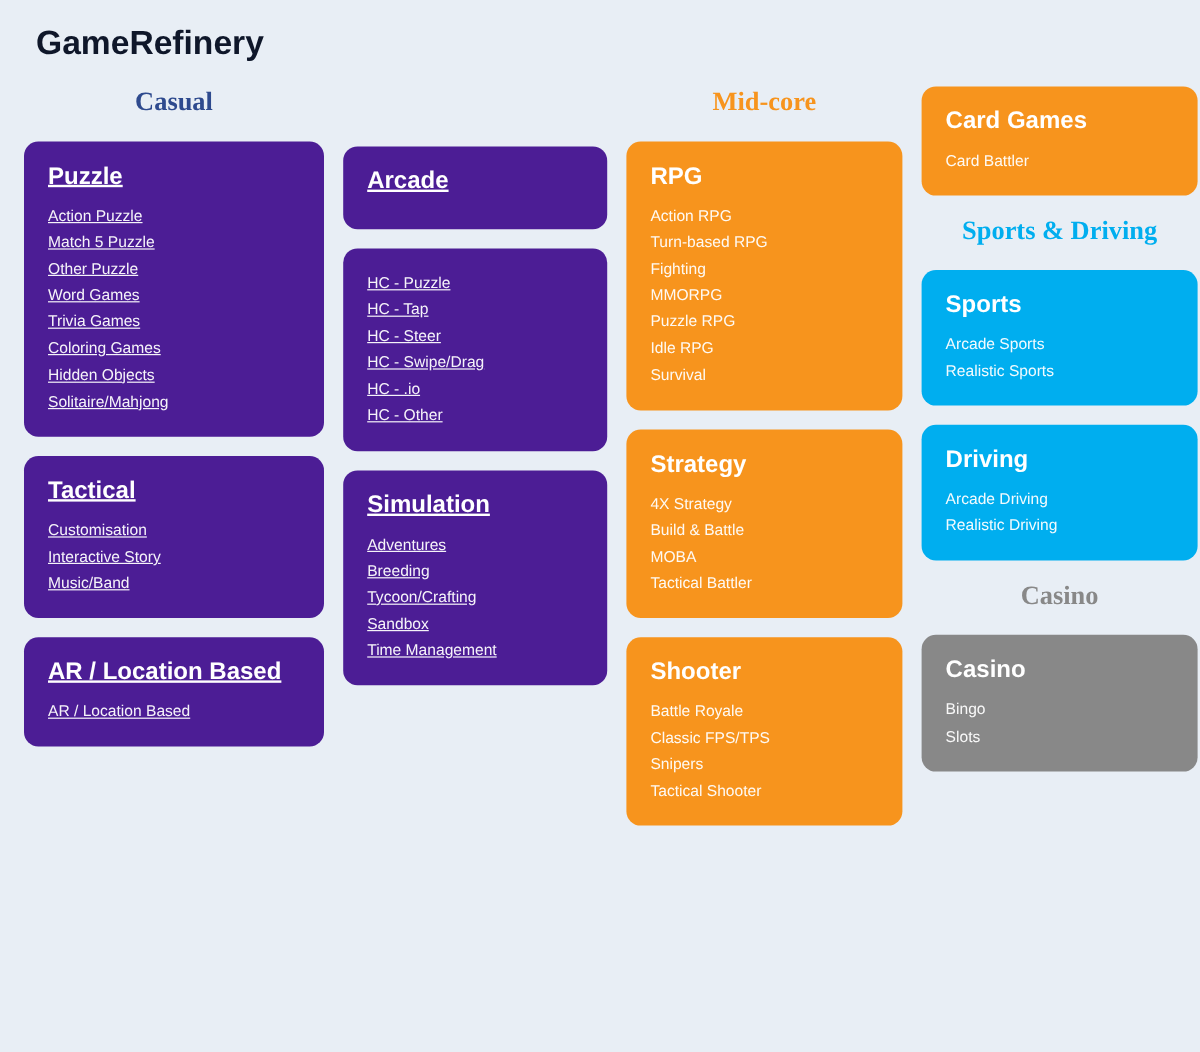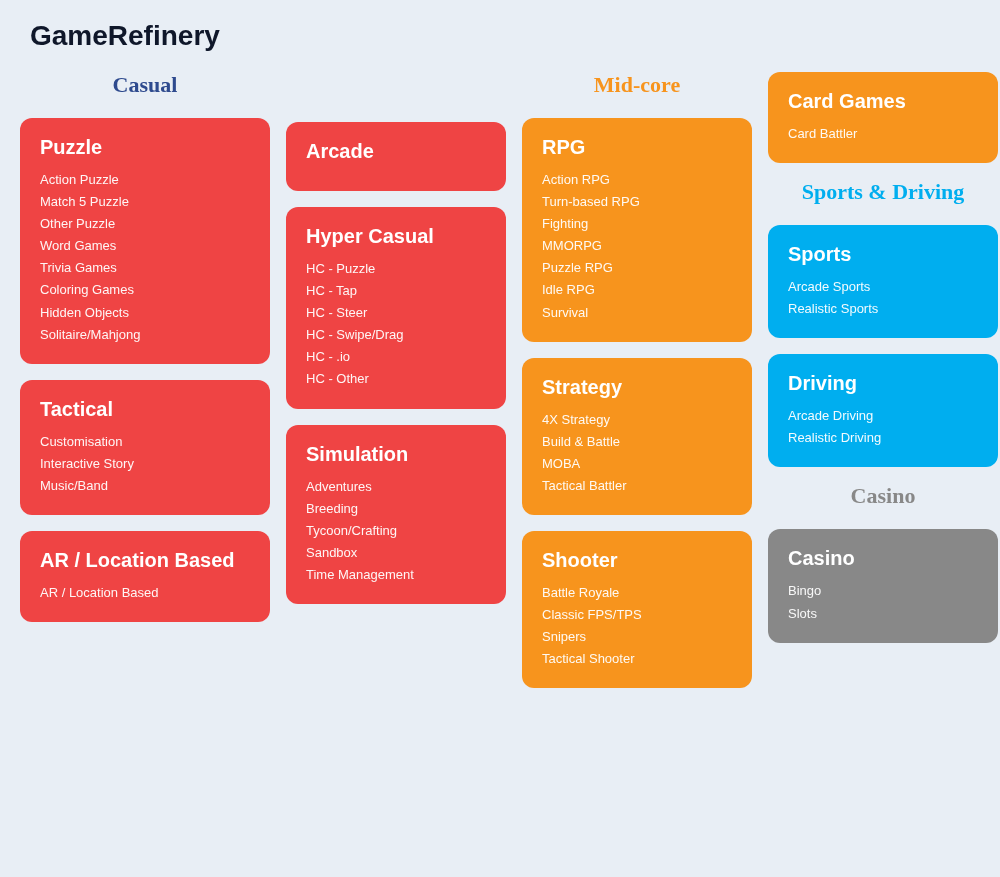--- a/index.html
+++ b/index.html
@@ -36,21 +36,21 @@
       margin-bottom: 4px;
       font-family: Liberation Serif, serif;
     }
     .section-title.casual { color: #2e4a8e; }
     .section-title.midcore { color: #f7941d; }
     .card {
       border-radius: 12px;
       padding: 18px 20px;
       color: white;
     }
-    .card.dark-blue { background-color: #ef4444; }
+    .card.dark-blue { background-color: #4c1d95; text-decoration: underline; }
     .card.orange { background-color: #f7941d; }
     .card.light-blue { background-color: #00aeef; }
     .card.gray { background-color: #888; }
     .card-title {
       font-size: 20px;
       font-weight: bold;
       margin-bottom: 10px;
     }
     .card-item {
       font-size: 13px;
@@ -106,21 +106,20 @@
   </div>
 
   <div class="column">
     <div class="spacer-title"></div>
 
     <div class="card dark-blue">
       <div class="card-title">Arcade</div>
     </div>
 
     <div class="card dark-blue">
-      <div class="card-title">Hyper Casual</div>
       <div>
         <div class="card-item">HC - Puzzle</div>
         <div class="card-item">HC - Tap</div>
         <div class="card-item">HC - Steer</div>
         <div class="card-item">HC - Swipe/Drag</div>
         <div class="card-item">HC - .io</div>
         <div class="card-item">HC - Other</div>
       </div>
     </div>
 

